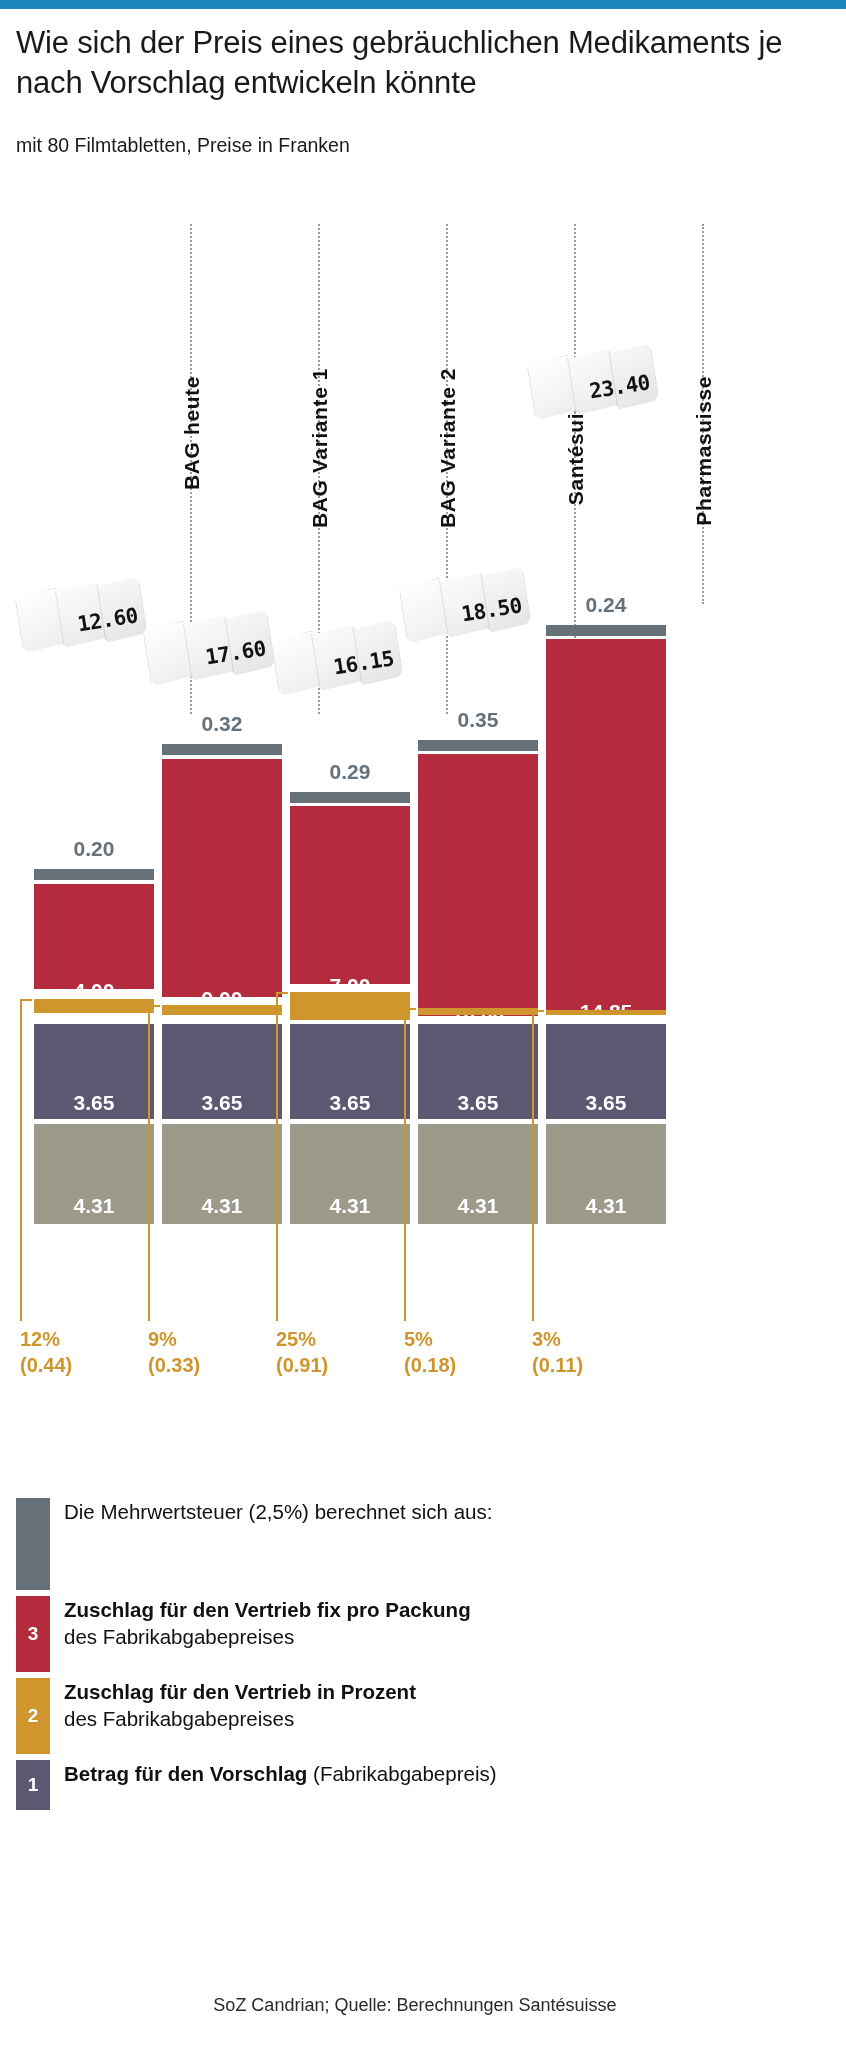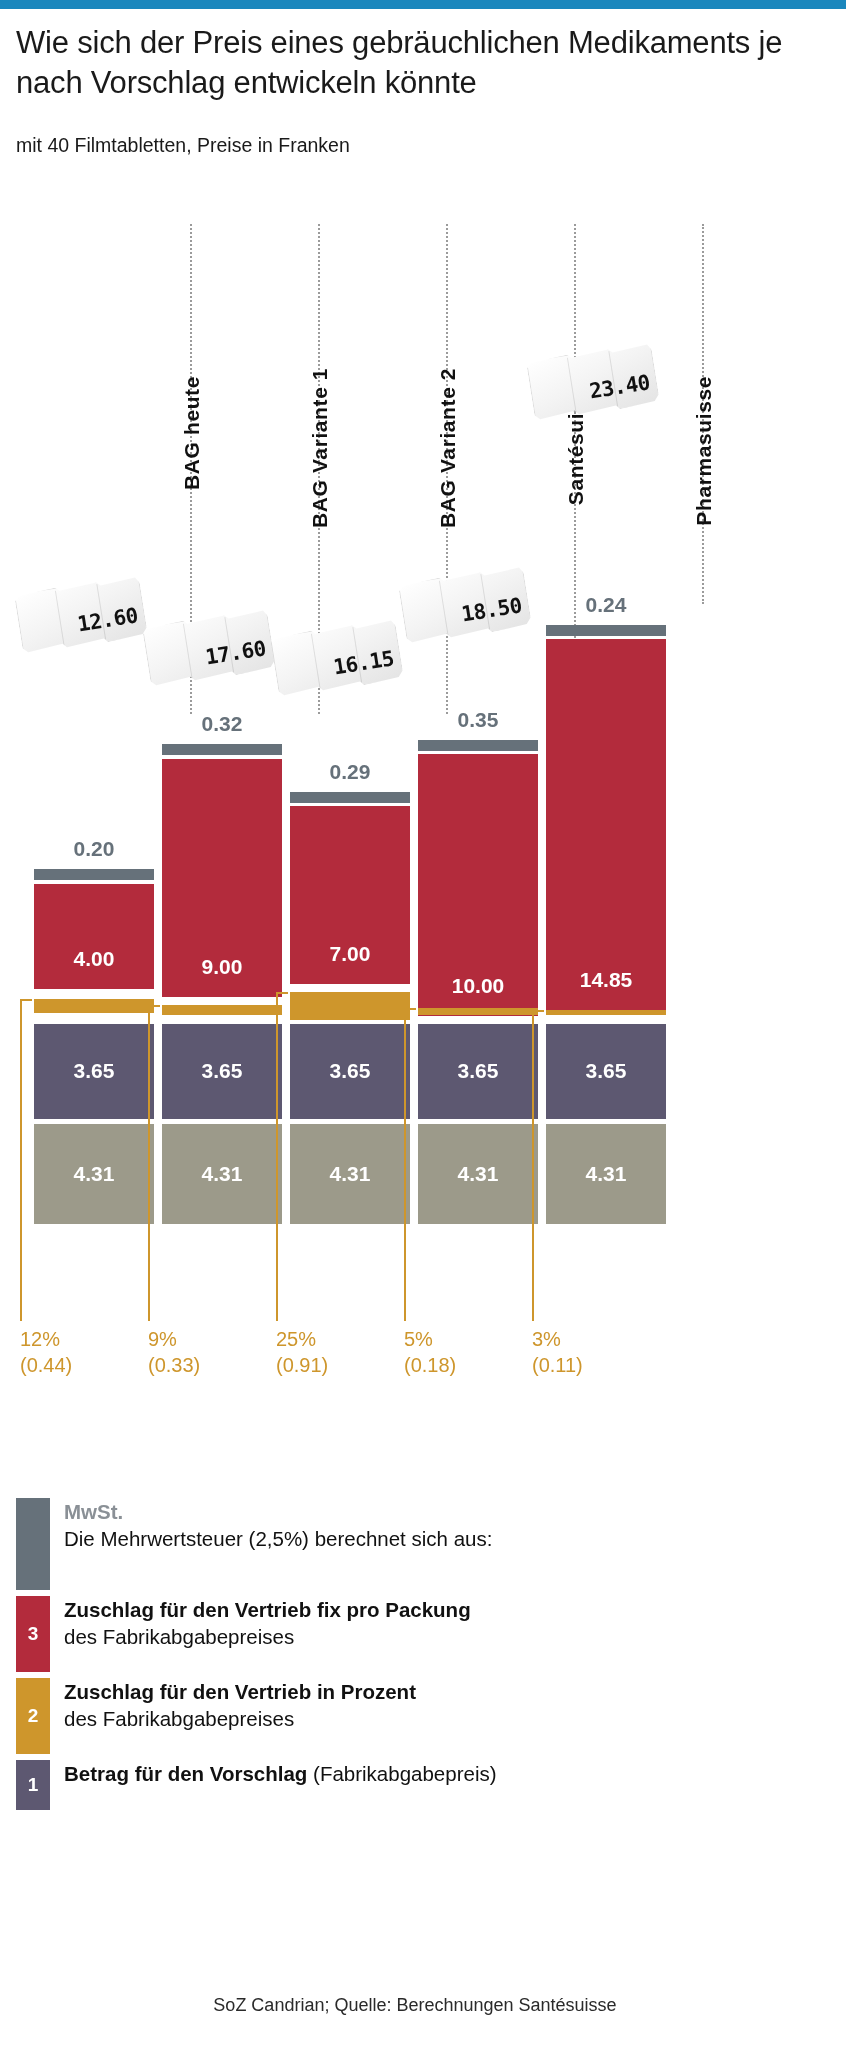--- a/index.html
+++ b/index.html
@@ -92,34 +92,34 @@
     position: absolute;
     left: 0; width: 120px;
     text-align: center;
     font-size: 21px;
     font-weight: 700;
     color: #66717a;
   }
   .redlbl {
     position: absolute; left: 0; width: 120px;
     text-align: center;
-    font-size: 21px; font-weight: 700; color: #ffffff;
+    font-size: 21px; font-weight: 700; color: #ffffff; margin-top: 32px;
   }
 
   
   .bracket {
     position: absolute;
     border-left: 2px solid #ce962c;
     border-top: 2px solid #ce962c;
     width: 12px;
   }
   .pct {
     position: absolute;
     font-size: 20px;
-    font-weight: 400;
+    font-weight: 700;
     color: #ce962c;
     line-height: 1.28;
     white-space: nowrap;
   }
 
   
   .legend { position: absolute; left: 0; top: 1498px; width: 846px; padding: 0 16px; }
   .lrow { display: flex; align-items: flex-start; margin-bottom: 6px; }
   .swatch {
     width: 34px; flex: 0 0 34px;
@@ -137,21 +137,21 @@
   }
 </style>
 </head>
 <body>
 
 <div class="topbar"></div>
 
 <h1 class="headline">Wie sich der Preis eines gebräuchlichen Medikaments je nach Vorschlag entwickeln könnte</h1>
 
 <div class="subtitle">
-  <div>mit 40 Filmtabletten, Preise in Franken</div>
+  <div>mit 80 Filmtabletten, Preise in Franken</div>
 </div>
 
 <div class="chart" id="chart">
     <div class="col" style="left: 34px;">
       <div class="col-divider" style="top: 55px; height: 490px; right: -6px;"></div>
       <div class="colname" style="top: 55px; left: -6px;">BAG heute</div>
     </div>
     <div class="pricetag" style="left: 18px; top: 415px; transform: rotate(-9deg);">
       <div class="seam" style="left: 40px;"></div>
       <div class="seam" style="left: 82px;"></div>
@@ -262,21 +262,20 @@
     <div class="pct" style="left: 532px; top: 1158px;">
       <div>3%</div>
       <div>(0.11)</div>
     </div>
   </div>
 
 <div class="legend" id="legend">
     <div class="lrow">
       <div class="swatch" style="background: rgb(102, 113, 122); height: 92px;"></div>
       <div class="ltext">
-        <div><span class="muted">MwSt.</span></div>
         <div>Die Mehrwertsteuer (2,5%) berechnet sich aus:</div>
       </div>
     </div>
     <div class="lrow">
       <div class="swatch" style="background: rgb(179, 43, 60); height: 76px;">3</div>
       <div class="ltext">
         <div><span class="bold">Zuschlag für den Vertrieb fix pro Packung</span></div>
         <div>des Fabrikabgabepreises</div>
       </div>
     </div>

